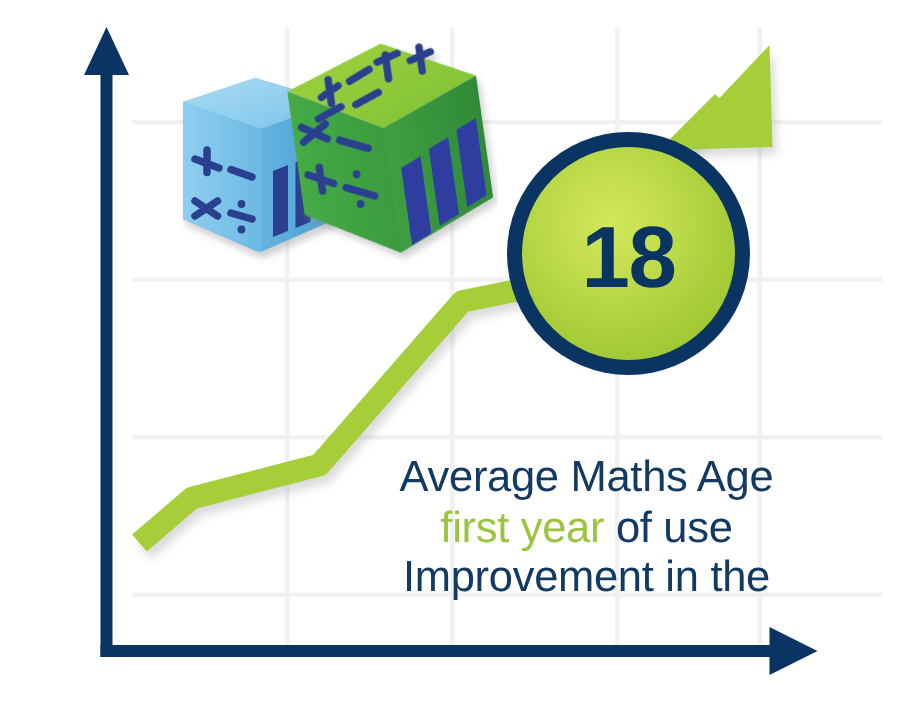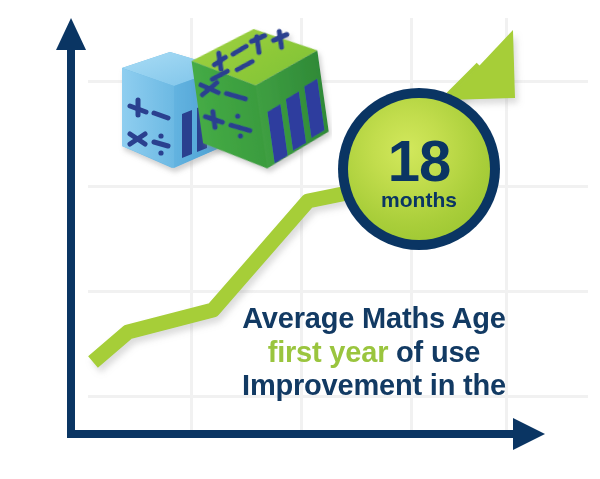--- a/index.html
+++ b/index.html
@@ -65,24 +65,24 @@
     color:#0a3563;
     font-size:21px;font-weight:bold;line-height:1;
     margin-top:2px;
   }
 
   
   #cubes{position:absolute;left:112px;top:18px;width:220px;height:180px;}
 
   
   #headline{
-    position:absolute;left:196px;top:302px;width:356px;
+    position:absolute;left:213px;top:302px;width:356px;
     text-align:center;
     color:#123a63;
-    font-size:29px;font-weight:bold;line-height:1.16;
+    font-size:29px;font-weight:normal;line-height:1.16;
     letter-spacing:-0.2px;
   }
   #headline .hl-green{color:#9ac53e;}
   .hl-line{display:block;white-space:nowrap;}
 </style>
 </head>
 <body>
 
 <div id="stage">
 
@@ -206,21 +206,20 @@
         <path d="M154,96 L168,90 L168,142 L154,148 Z"></path>
         <path d="M174,86 L188,80 L188,132 L174,138 Z"></path>
         <path d="M194,76 L208,70 L208,122 L194,128 Z"></path>
       </g>
     </g>
   </svg>
 
   <div id="badge">
     <div id="badge-inner">
       <div id="badge-number">18</div>
-      <div id="badge-unit">months</div>
     </div>
   </div>
 
   <div id="headline">
     <span class="hl-line">Average Maths Age</span>
     <span class="hl-line"><span class="hl-green">first year</span><span> of use</span></span>
     <span class="hl-line">Improvement in the</span>
   </div>
 
 </div>

